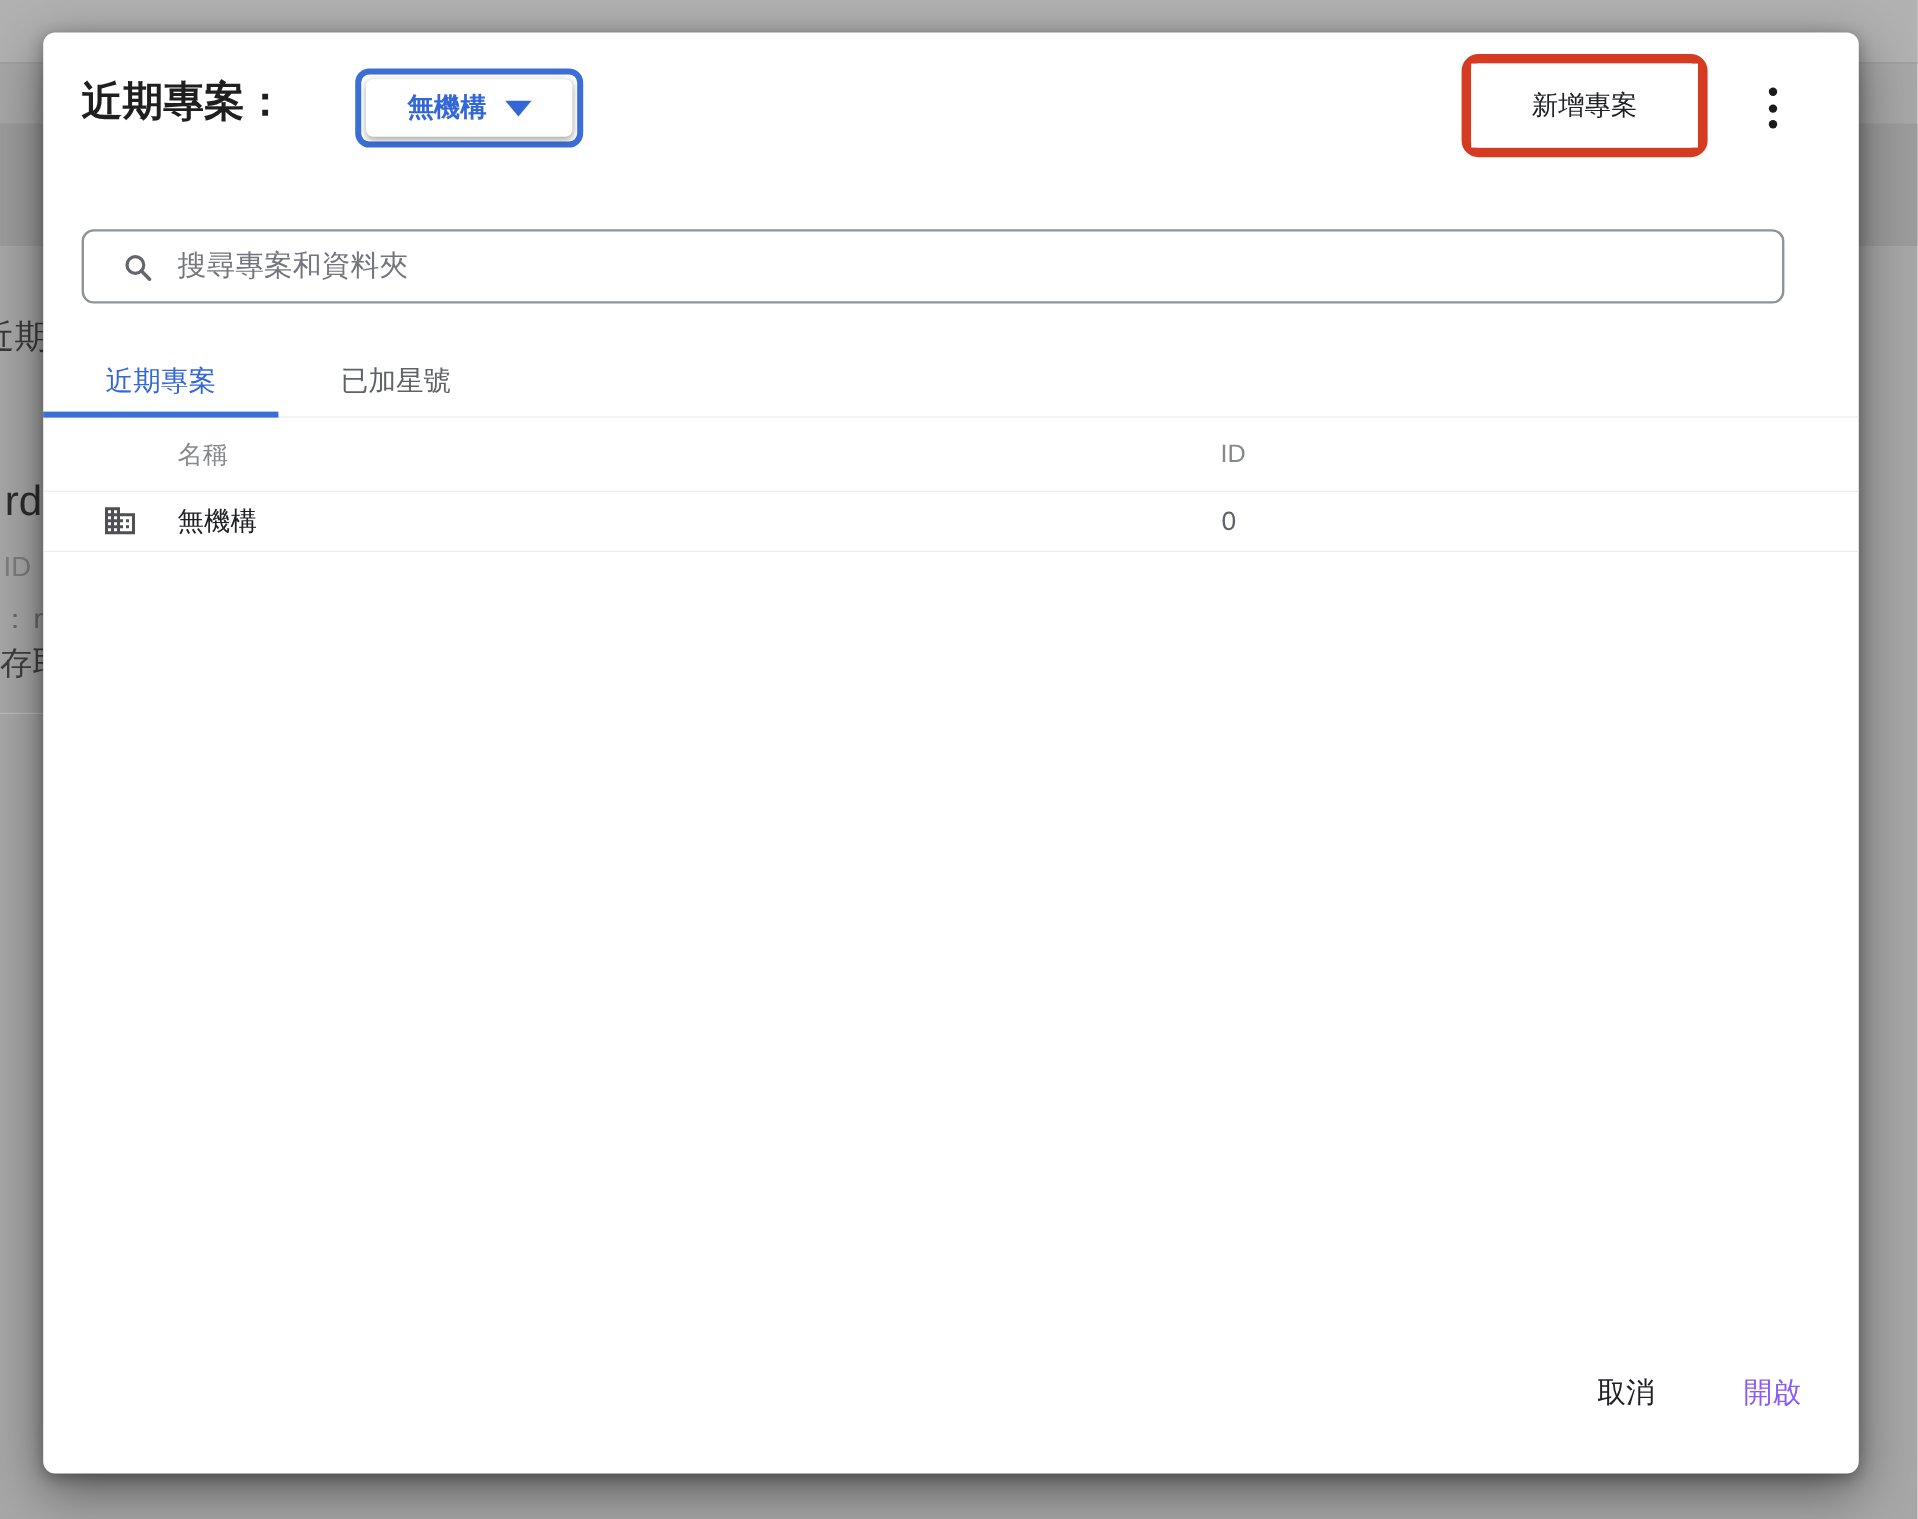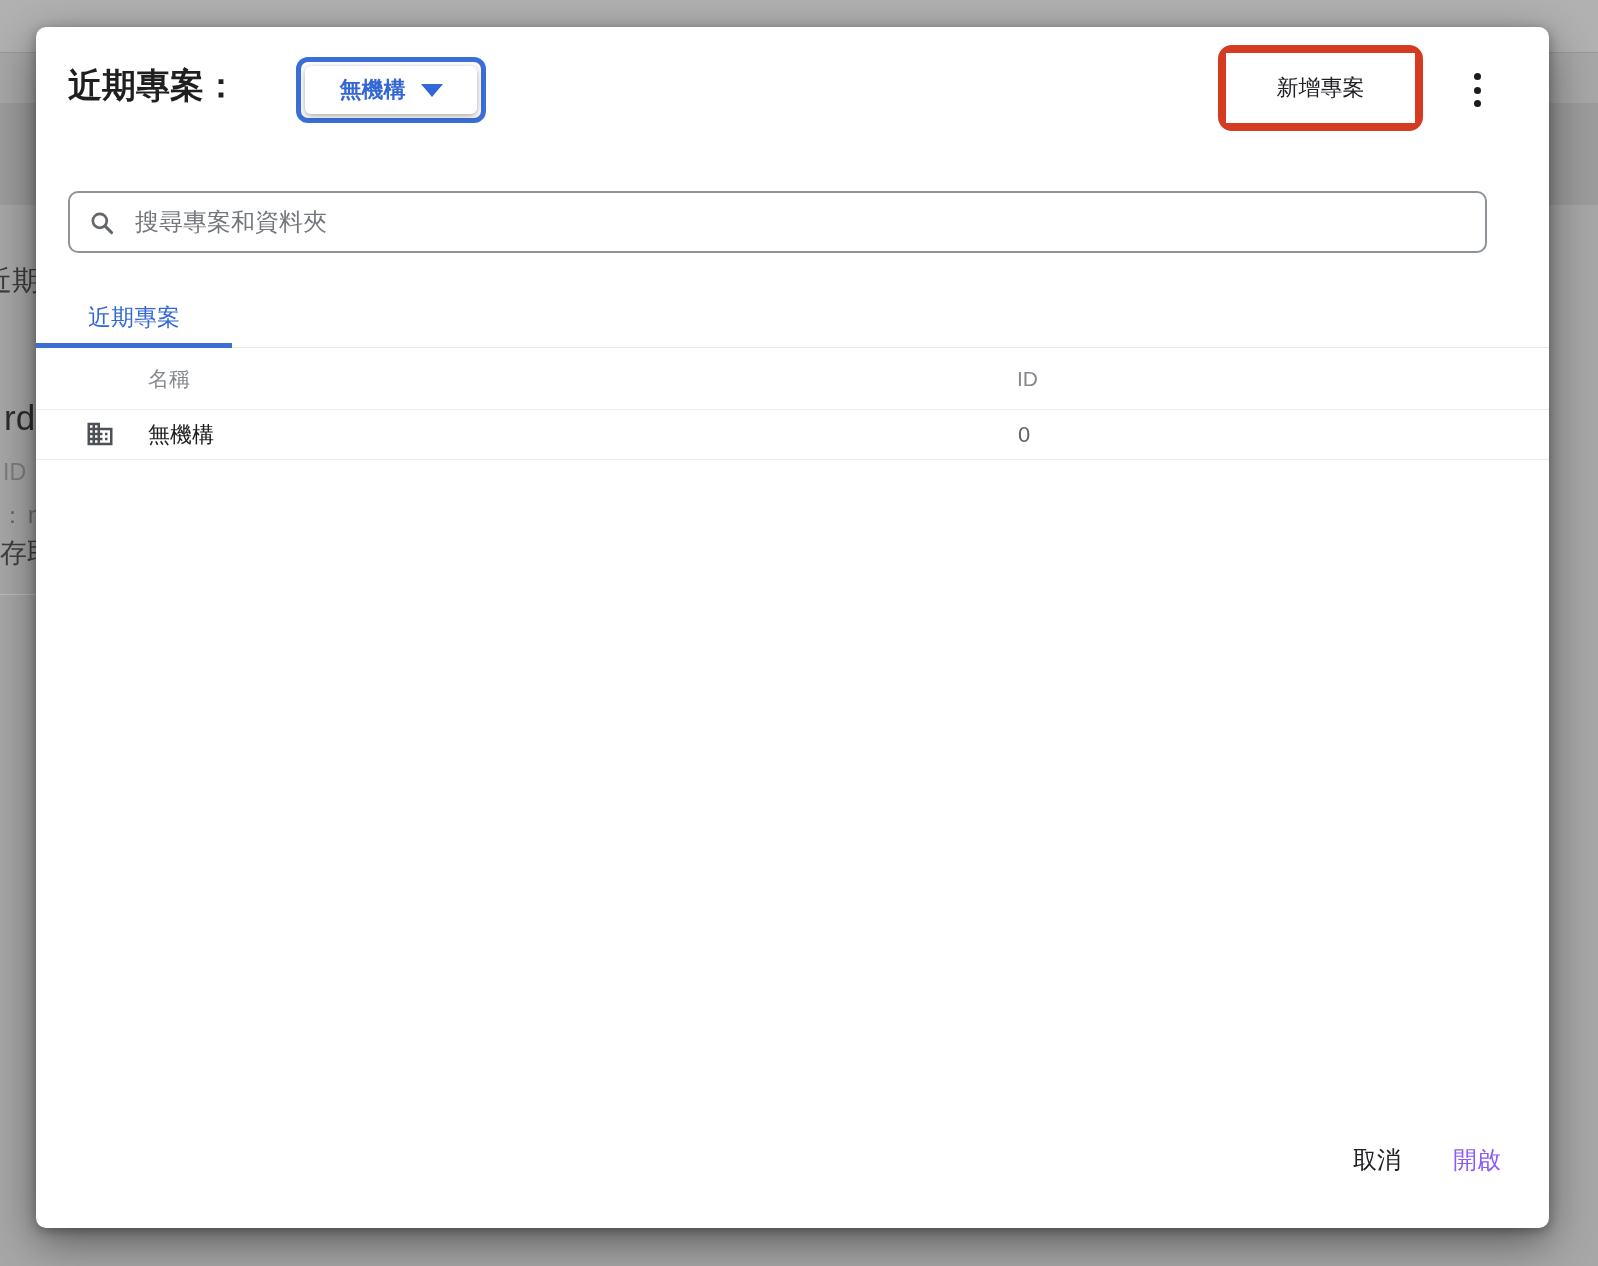--- a/index.html
+++ b/index.html
@@ -62,21 +62,21 @@
   .more-dots{
     position:absolute;left:1433px;top:46px;width:16px;height:34px;
     display:flex;flex-direction:column;align-items:center;justify-content:space-between;cursor:pointer;
   }
   .dot{width:7px;height:7px;border-radius:50%;background:#1b1b1b;}
 
   
   .search-box{
     position:absolute;left:32px;top:164px;width:1419px;height:62px;
     box-sizing:border-box;border:2px solid #8E939A;border-radius:10px;
-    display:flex;align-items:center;gap:18px;padding:0 18px;background:#fff;
+    display:flex;align-items:center;gap:18px;padding:0 31px;background:#fff;
   }
   .search-box svg{flex:0 0 auto;}
   .search-input{
     flex:1;border:none;outline:none;font-size:24px;color:#202124;background:transparent;
     font-family:"Liberation Sans", sans-serif;
   }
   .search-input::placeholder{color:#73777D;opacity:1;}
 
   
   .tabs{position:absolute;left:0;top:261px;width:100%;height:60px;border-bottom:1px solid #e8e8e8;display:flex;box-sizing:border-box;}
@@ -91,21 +91,21 @@
   
   .table-header{position:absolute;left:0;top:321px;width:100%;height:62px;border-bottom:1px solid #ececec;box-sizing:border-box;}
   .th-name{position:absolute;left:112px;top:0;height:62px;display:flex;align-items:center;font-size:21px;color:#85898e;}
   .th-id{position:absolute;left:981px;top:0;height:62px;display:flex;align-items:center;font-size:21px;color:#85898e;}
   .table-row{position:absolute;left:0;top:383px;width:100%;height:50px;border-bottom:1px solid #ececec;box-sizing:border-box;cursor:pointer;}
   .row-icon{position:absolute;left:49px;top:9px;width:30px;height:30px;}
   .row-name{position:absolute;left:112px;top:0;height:50px;display:flex;align-items:center;font-size:22px;color:#202124;}
   .row-id{position:absolute;left:982px;top:0;height:50px;display:flex;align-items:center;font-size:22px;color:#5f6368;}
 
   
-  .dlg-footer{position:absolute;right:30px;bottom:42px;display:flex;gap:16px;font-family:Liberation Serif, serif;}
+  .dlg-footer{position:absolute;right:30px;bottom:42px;display:flex;gap:38px;font-family:Liberation Serif, serif;}
   .btn-text{font-size:24px;font-weight:500;padding:10px 18px;border-radius:4px;cursor:pointer;white-space:nowrap;}
   .btn-cancel{color:#202124;}
   .btn-open{color:#8b5cf6;}
 </style>
 </head>
 <body>
 
 <div class="bg-topbar"></div>
 <div class="bg-band"></div>
 <div class="bg-strip-left">
@@ -144,20 +144,23 @@
       <line x1="15.2" y1="15.2" x2="21" y2="21" stroke="#63676D" stroke-width="2.6" stroke-linecap="round"></line>
     </svg>
     <input class="search-input" type="text" placeholder="搜尋專案和資料夾" style="">
   </div>
 
   <div class="tabs">
     <div class="tab tab-recent active">
       <span>近期專案</span>
       <span class="tab-indicator"></span>
     </div>
+    <div class="tab tab-starred">
+      <span>已加星號</span>
+    </div>
   </div>
 
   <div class="table-header">
     <span class="th-name">名稱</span>
     <span class="th-id">ID</span>
   </div>
 
   <div class="table-row">
     <svg class="row-icon" viewBox="0 0 24 24">
       <path fill="#4d5156" d="M12 7V3H2v18h20V7H12zM6 19H4v-2h2v2zm0-4H4v-2h2v2zm0-4H4V9h2v2zm0-4H4V5h2v2zm4 12H8v-2h2v2zm0-4H8v-2h2v2zm0-4H8V9h2v2zm0-4H8V5h2v2zm10 12h-8v-2h2v-2h-2v-2h2v-2h-2V9h8v10zm-2-8h-2v2h2v-2zm0 4h-2v2h2v-2z"></path>

